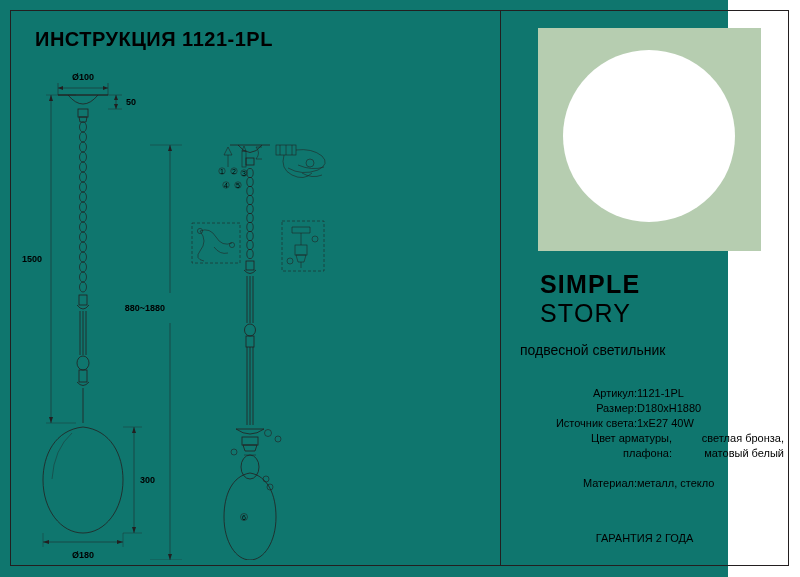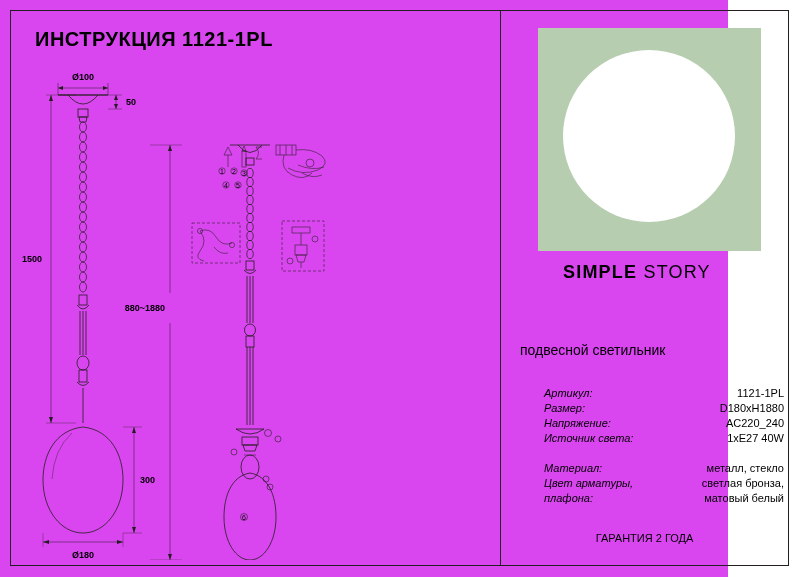--- a/index.html
+++ b/index.html
@@ -12,21 +12,21 @@
     height: 577px;
     font-family: "Liberation Sans", sans-serif;
     color: #111111;
     position: relative;
     overflow: hidden;
   }
   .page {
     position: absolute;
     left: 0; top: 0;
     width: 728px; height: 577px;
-    background: #d946ef;
+    background: #0f766e;
   }
   .frame-border {
     position: absolute;
     left: 10px; top: 10px;
     width: 779px; height: 556px;
     border: 1px solid #231f20;
     box-sizing: border-box;
   }
   .vdivider {
     position: absolute;
@@ -59,25 +59,24 @@
   }
   .brand-sphere {
     position: absolute;
     left: 25px; top: 22px;
     width: 172px; height: 172px;
     border-radius: 50%;
     background: #ffffff;
   }
   .brand-name {
     position: absolute;
-    left: 540px; top: 262px;
-    font-size: 18px;
+    left: 540px; top: 270px;
+    font-size: 25px;
     letter-spacing: 1.2px;
     color: #000000;
-    margin-left: 23px;
   }
   .brand-name .bold {
     font-weight: bold;
   }
   .product-type {
     position: absolute;
     left: 520px; top: 342px;
     font-size: 14px;
     font-weight: normal;
     color: #000000;
@@ -90,26 +89,24 @@
     line-height: 15px;
     color: #000000;
   }
   .spec-row {
     display: flex;
     width: 100%;
   }
   .spec-label {
     width: 93px;
     flex: 0 0 93px;
-    text-align: left;
-    font-style: italic;
+    text-align: right;
   }
   .spec-value {
     flex: 1 1 auto;
-    text-align: right;
   }
   .spec-value.two-line {
     text-align: right;
   }
   .footer {
     position: absolute;
     left: 500px; top: 514px;
     width: 289px;
     text-align: center;
     font-size: 11px;
@@ -350,34 +347,30 @@
   <div class="specs">
     <div class="spec-row">
       <div class="spec-label">Артикул:</div>
       <div class="spec-value">1121-1PL</div>
     </div>
     <div class="spec-row">
       <div class="spec-label">Размер:</div>
       <div class="spec-value">D180хH1880</div>
     </div>
     <div class="spec-row">
-      <div class="spec-label">Напряжение:</div>
-      <div class="spec-value">AC220_240</div>
-    </div>
-    <div class="spec-row">
       <div class="spec-label">Источник света:</div>
       <div class="spec-value">1хE27 40W</div>
+    </div>
+    <div class="spec-row">
+      <div class="spec-label" style="width:128px;flex:0 0 128px;">Цвет арматуры, плафона:</div>
+      <div class="spec-value two-line">светлая бронза, матовый белый</div>
     </div>
     <div class="spec-row" style="margin-top:15px;">
       <div class="spec-label">Материал:</div>
       <div class="spec-value">металл, стекло</div>
     </div>
-    <div class="spec-row">
-      <div class="spec-label" style="width:128px;flex:0 0 128px;">Цвет арматуры, плафона:</div>
-      <div class="spec-value two-line">светлая бронза, матовый белый</div>
-    </div>
   </div>
 
   <div class="footer">
     <div>ГАРАНТИЯ 2 ГОДА</div>
   </div>
 
 </div>
 
 </body></html>

